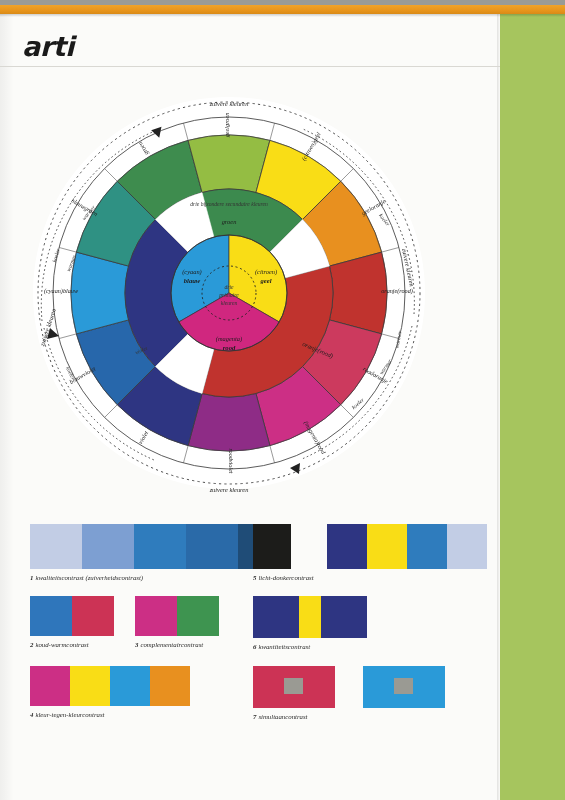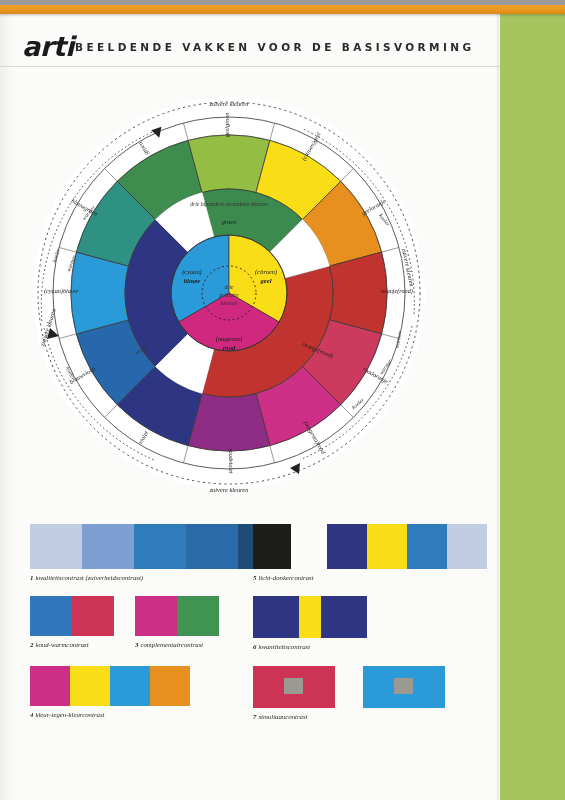--- a/index.html
+++ b/index.html
@@ -62,21 +62,20 @@
 <div id="page">
 
   <div class="page-white"></div>
   <div class="green-band"></div>
   <div class="topbar-grey"></div>
   <div class="topbar-orange"></div>
   <div class="topbar-shadow"></div>
 
   <div class="header">
     <div class="brand">arti</div>
-    <div class="header-title">BEELDENDE VAKKEN VOOR DE BASISVORMING</div>
   </div>
   <div class="header-rule"></div>
 
   <div id="wheel">
     <svg width="430" height="440" viewBox="0 0 430 440">
       <defs>
 
         <path id="arcOuterTop" d="M 40,215 A 175,175 0 0 1 390,215" fill="none"></path>
         <path id="arcOuterBot" d="M 390,215 A 175,175 0 0 1 40,215" fill="none"></path>
       </defs>

